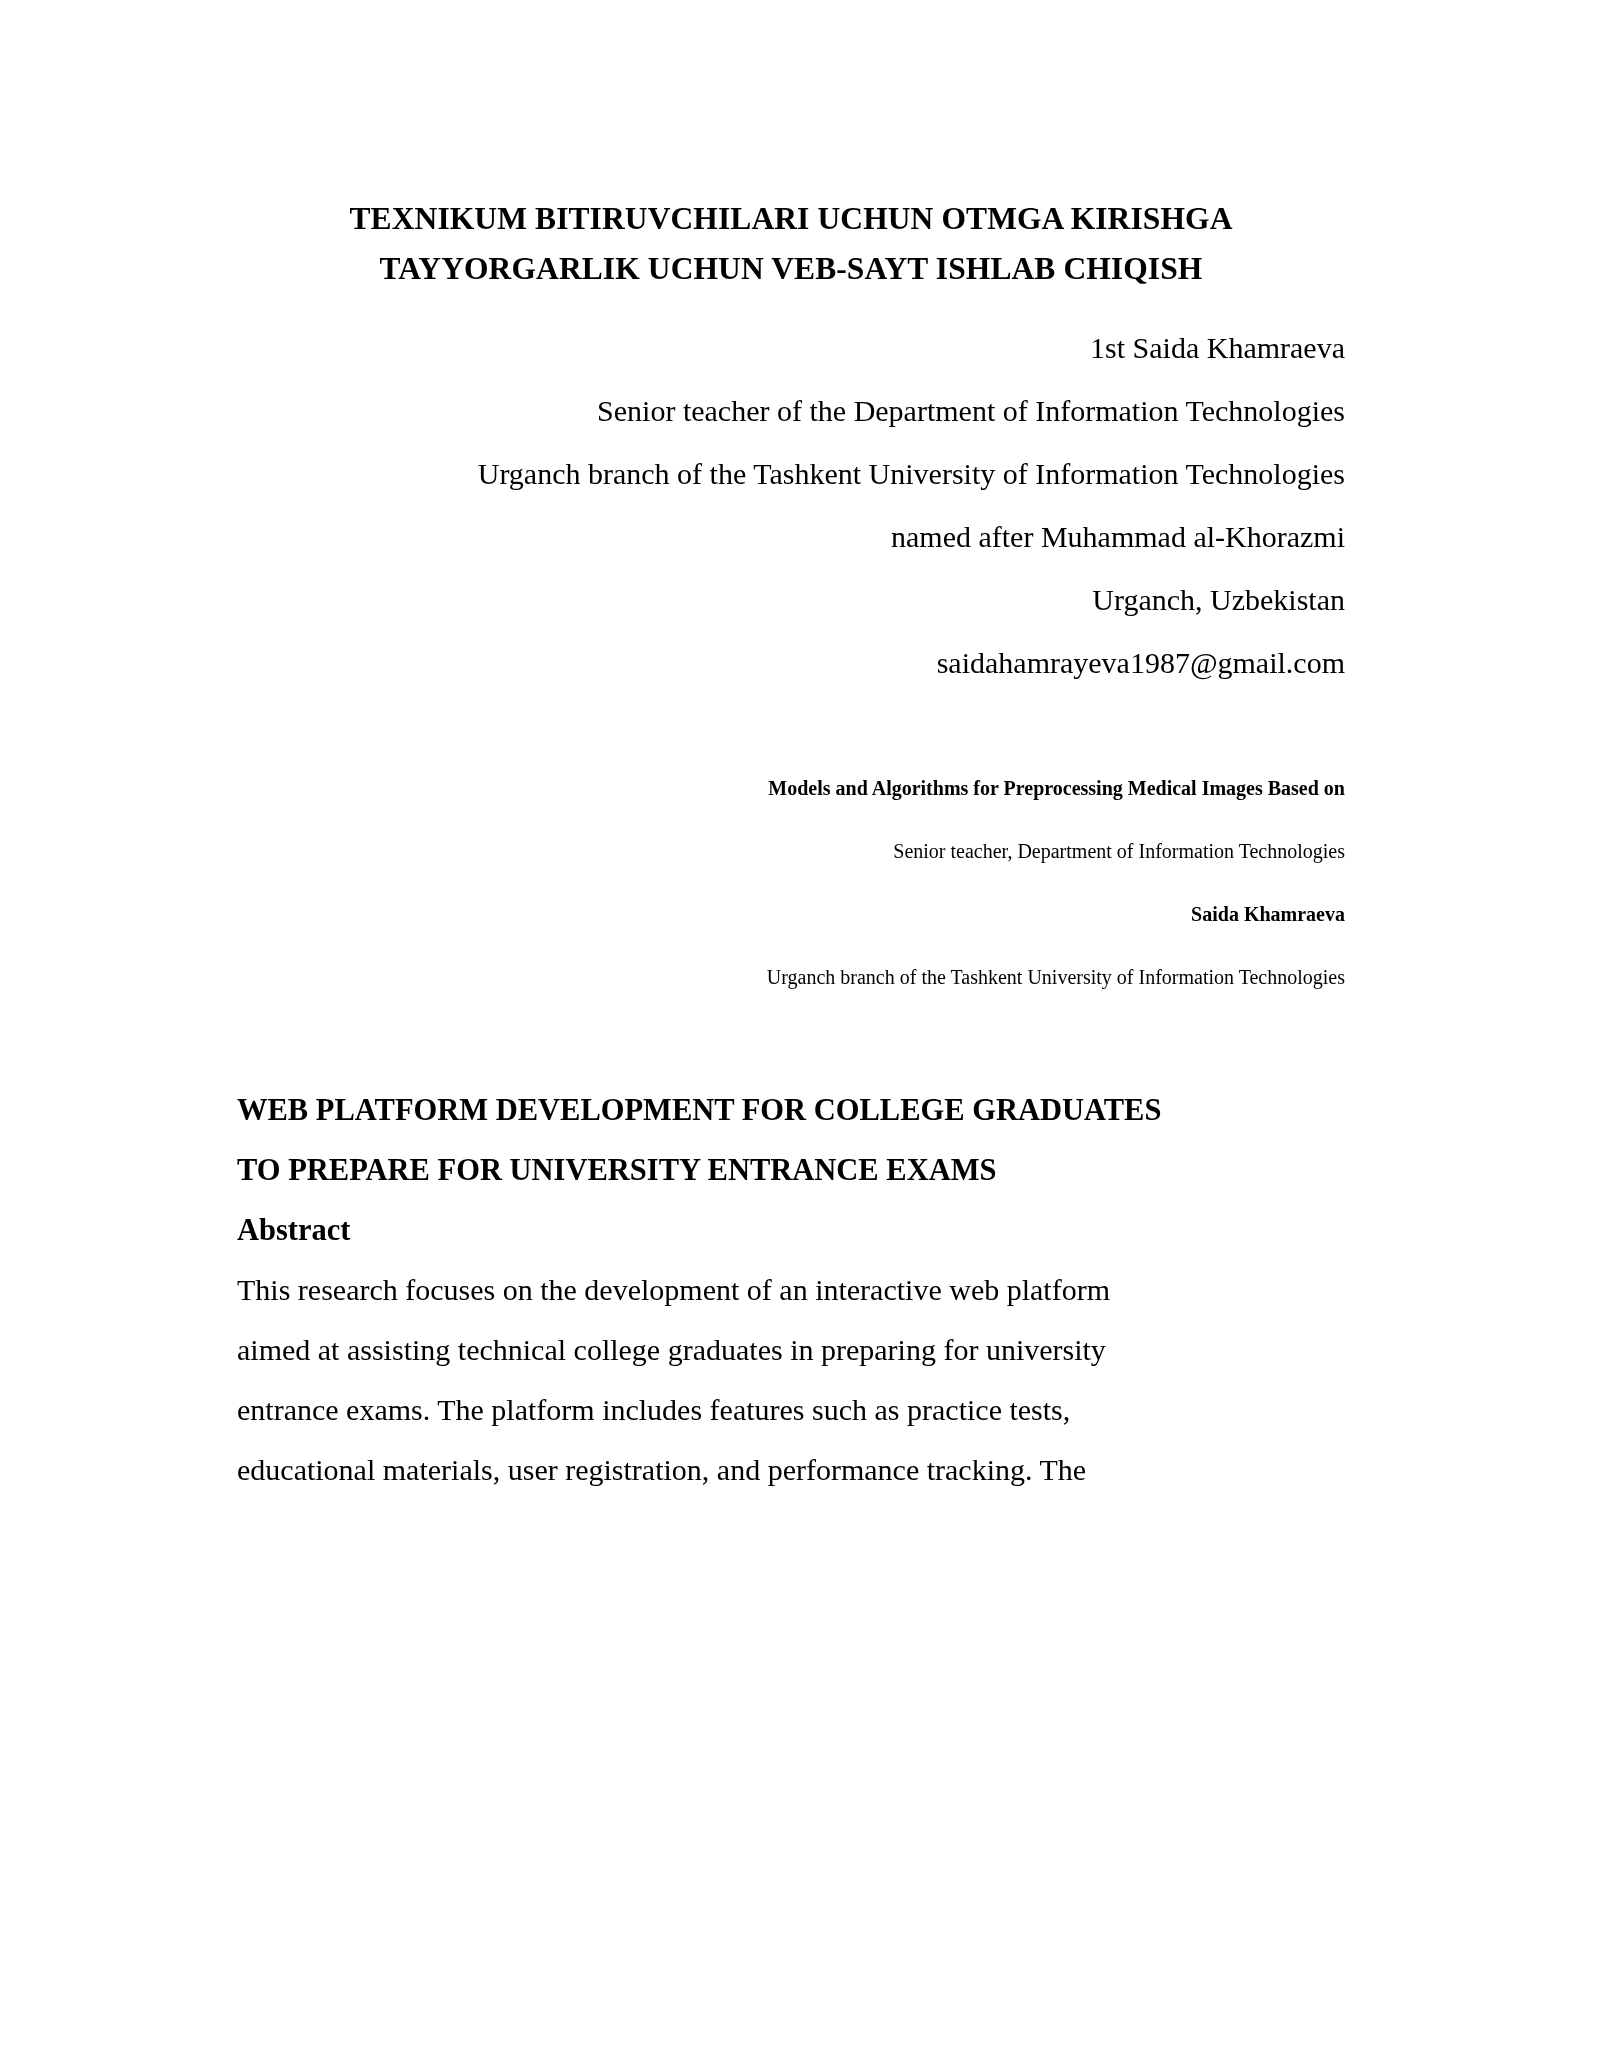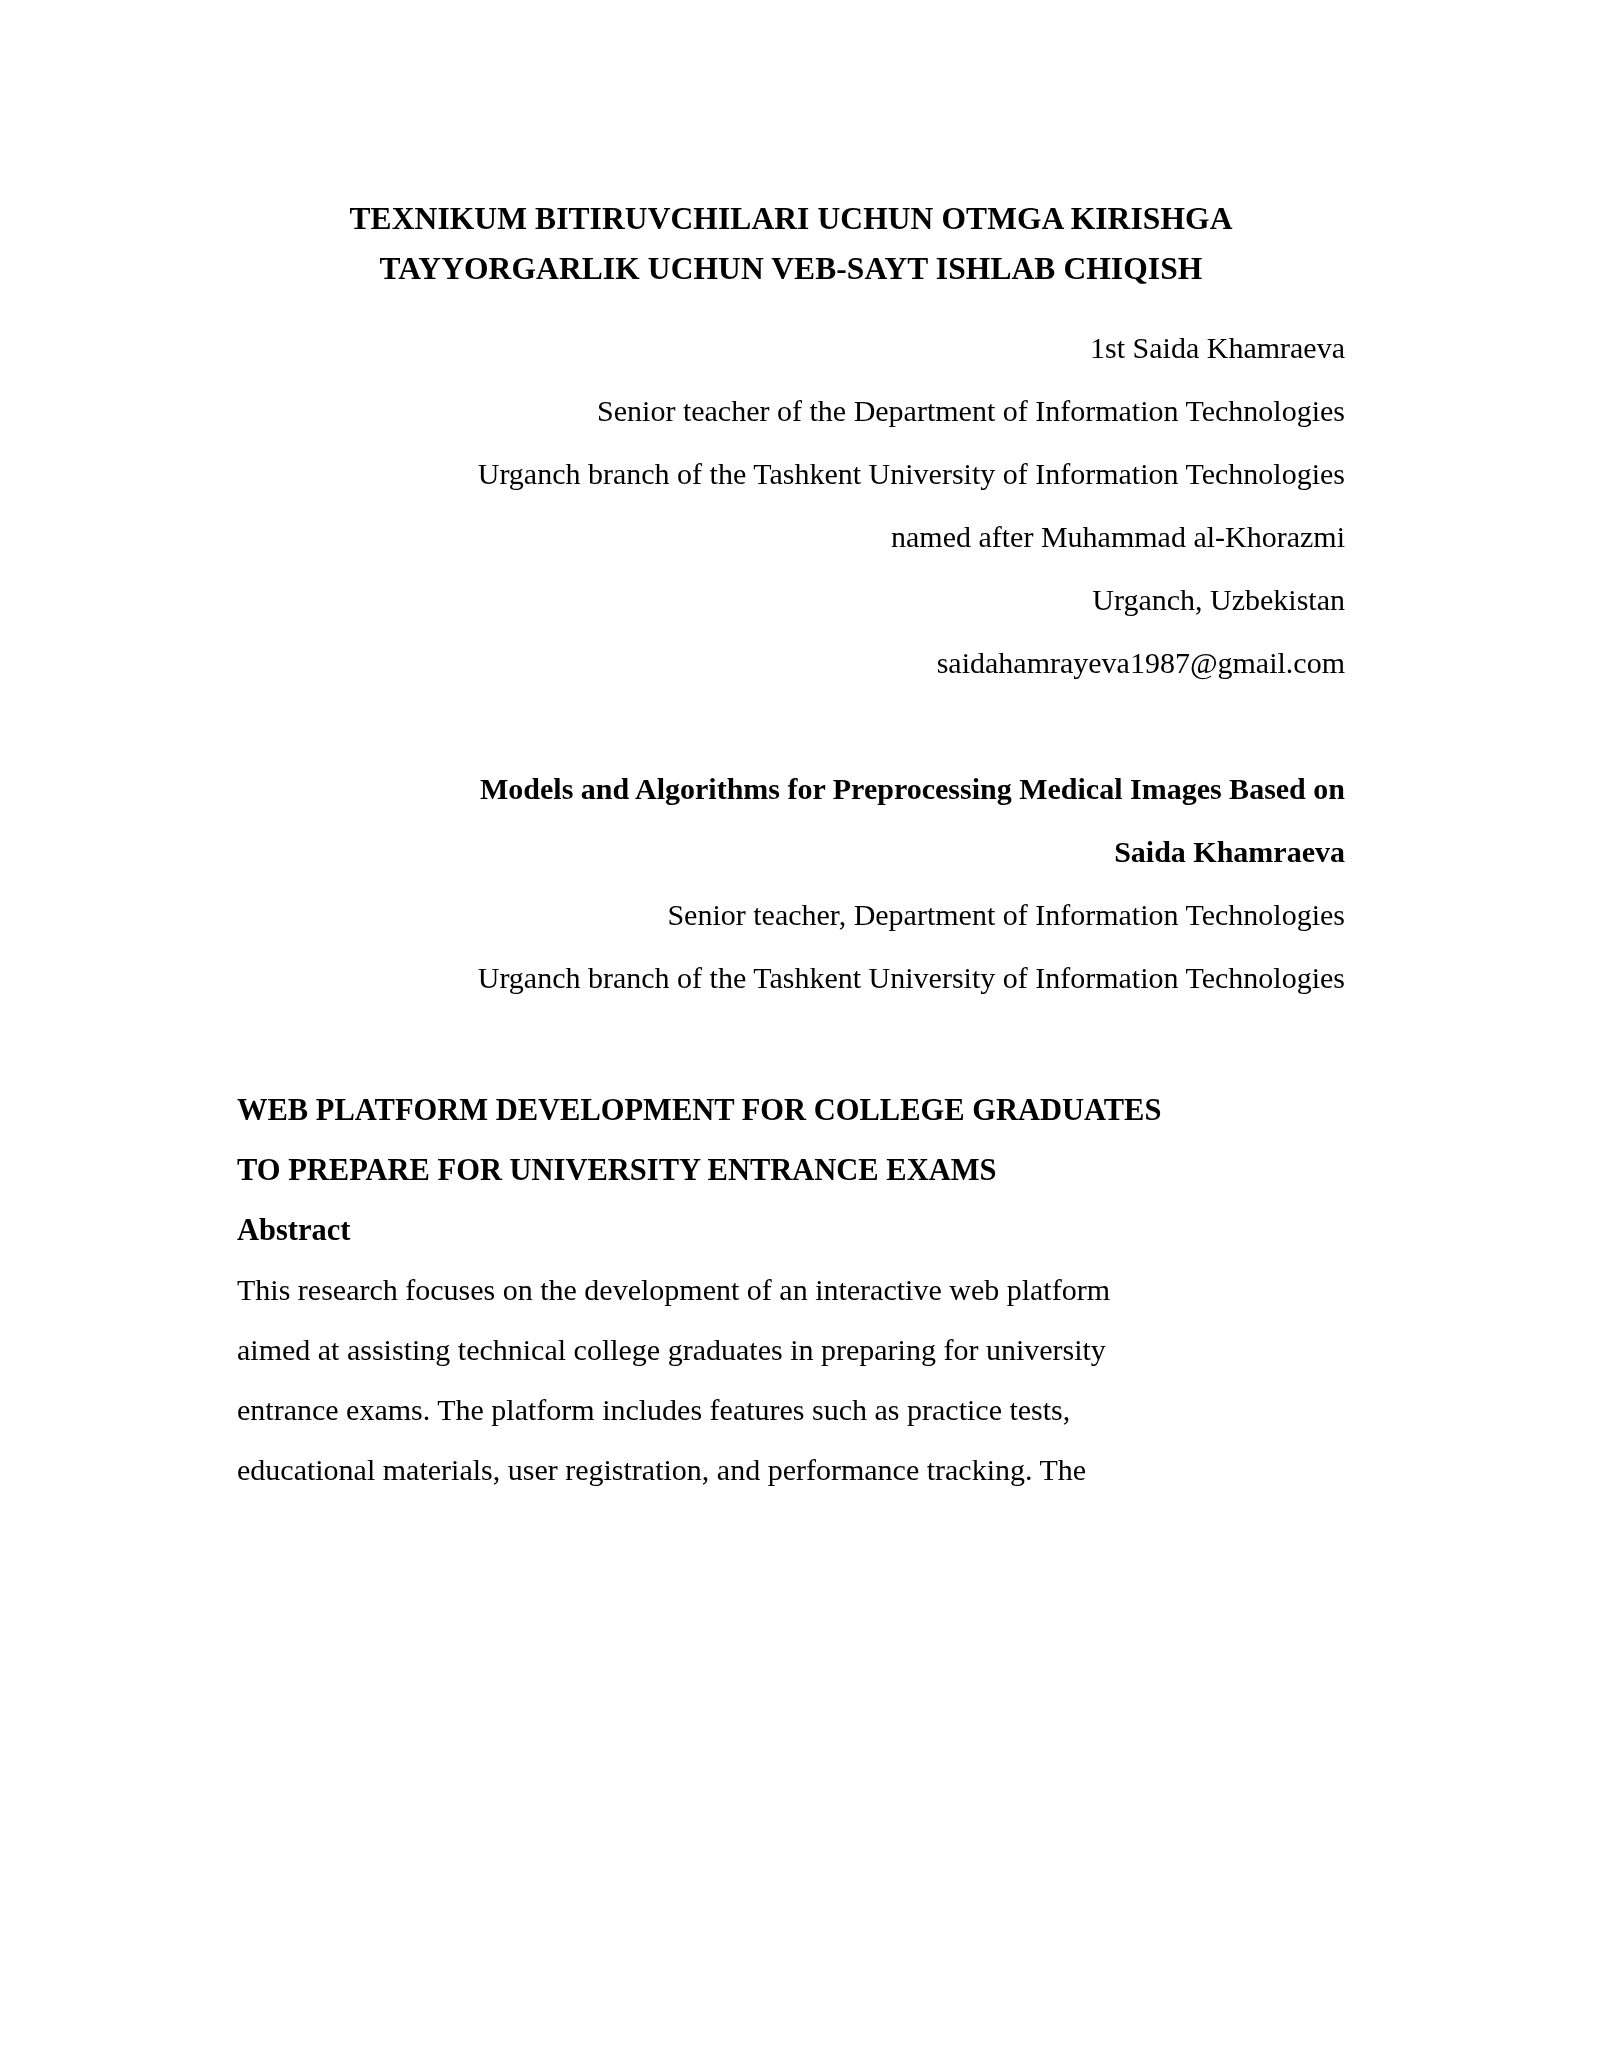--- a/index.html
+++ b/index.html
@@ -51,21 +51,21 @@
   }
   .author-block .aline {
     display: block;
     white-space: nowrap;
   }
 
   
   .second-block {
     margin-top: 63px;
     text-align: right;
-    font-size: 30px;
+    font-size: 20px;
     line-height: 63px;
   }
   .second-block .sline {
     display: block;
     white-space: nowrap;
   }
   .second-block .sline.bold {
     font-weight: bold;
   }
 
@@ -112,22 +112,22 @@
       <span class="aline">1st Saida Khamraeva</span>
       <span class="aline">Senior teacher of the Department of Information Technologies</span>
       <span class="aline">Urganch branch of the Tashkent University of Information Technologies</span>
       <span class="aline">named after Muhammad al-Khorazmi</span>
       <span class="aline">Urganch, Uzbekistan</span>
       <span class="aline">saidahamrayeva1987@gmail.com</span>
     </div>
 
     <div class="second-block">
       <span class="sline bold">Models and Algorithms for Preprocessing Medical Images Based on</span>
+      <span class="sline">Senior teacher, Department of Information Technologies</span>
       <span class="sline bold">Saida Khamraeva</span>
-      <span class="sline">Senior teacher, Department of Information Technologies</span>
       <span class="sline">Urganch branch of the Tashkent University of Information Technologies</span>
     </div>
 
     <div class="main-heading">
       <span class="hline">WEB PLATFORM DEVELOPMENT FOR COLLEGE GRADUATES</span>
       <span class="hline">TO PREPARE FOR UNIVERSITY ENTRANCE EXAMS</span>
     </div>
 
     <div class="abstract-label">Abstract</div>
     <div class="abstract-body">

